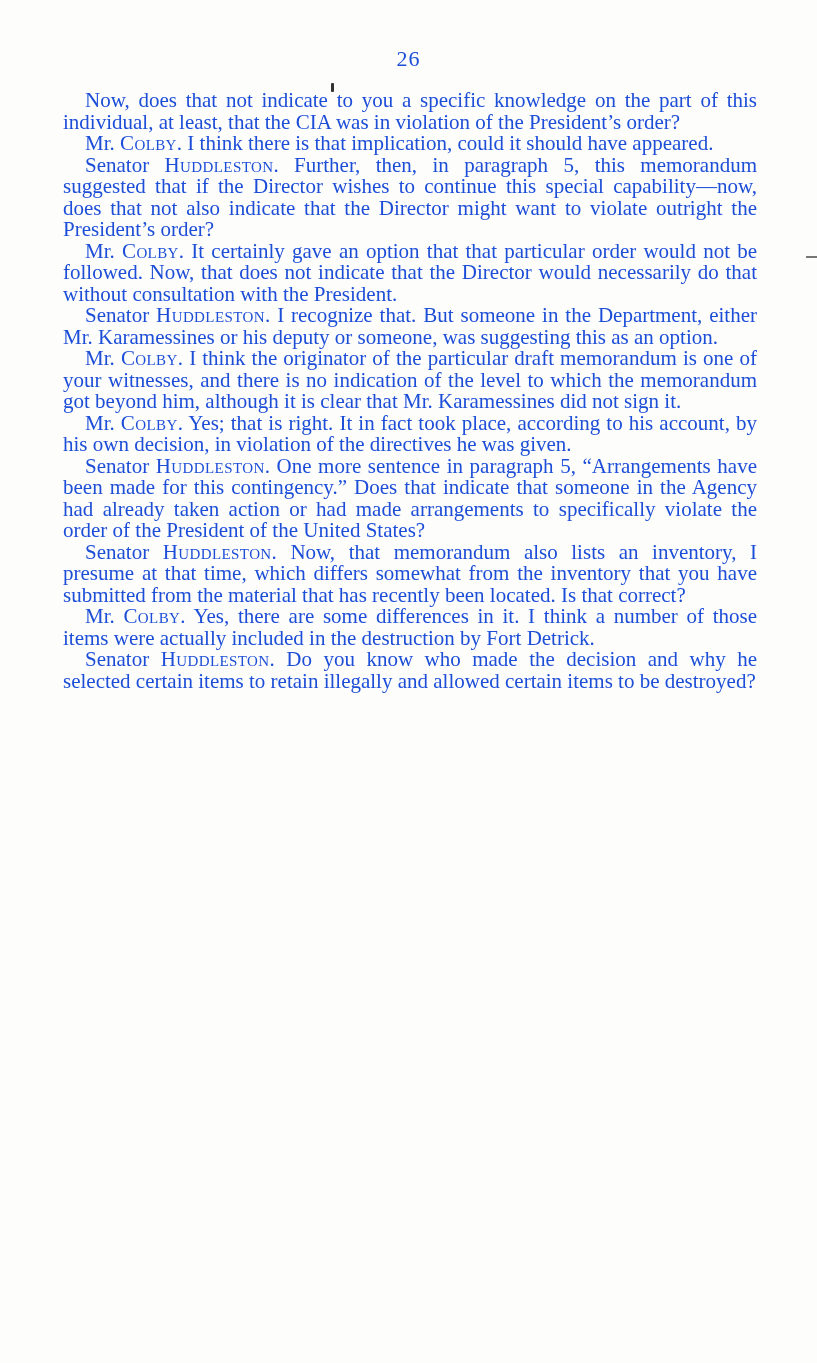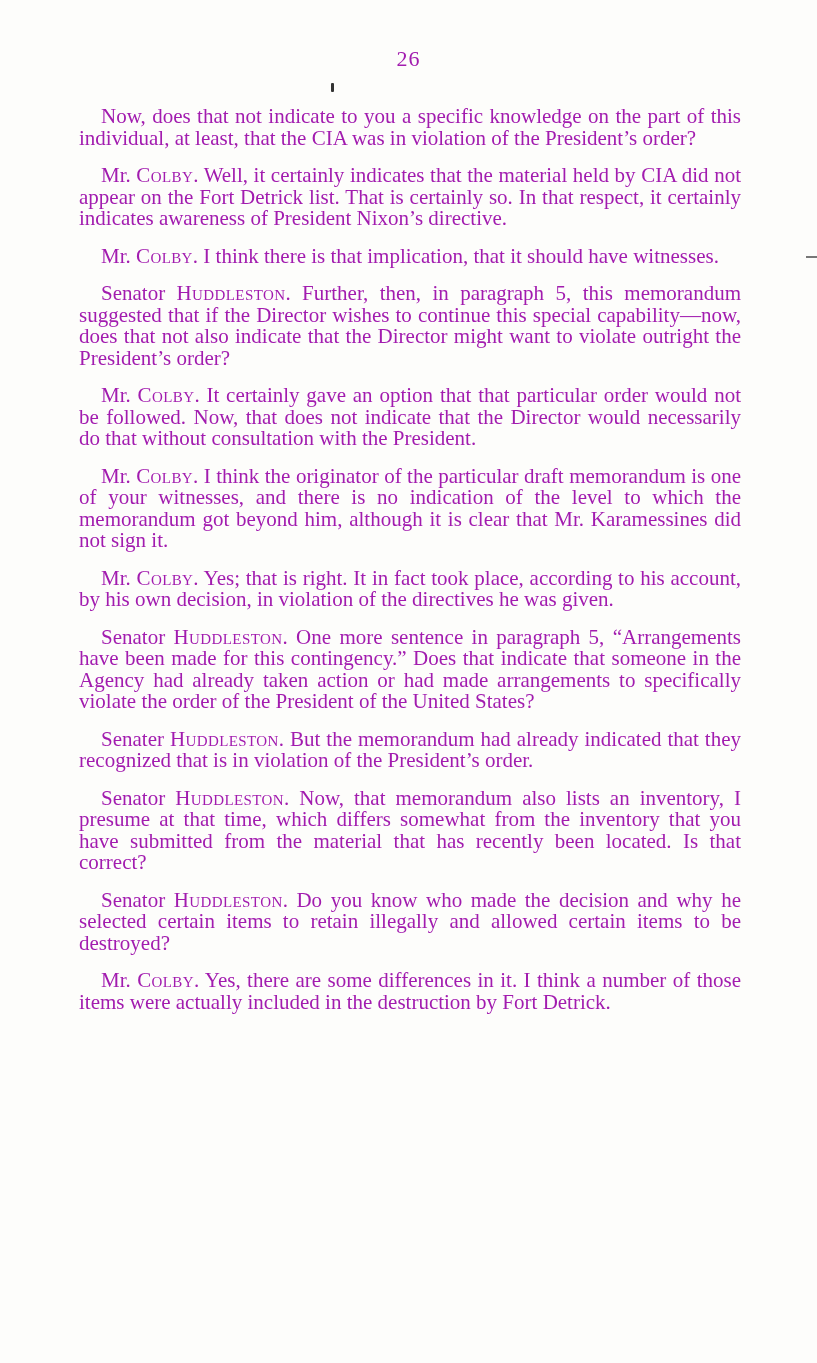--- a/index.html
+++ b/index.html
@@ -5,21 +5,21 @@
   html, body {
     margin: 0;
     padding: 0;
     background: #fdfdfb;
   }
   .page {
     position: relative;
     width: 817px;
     height: 1363px;
     background: #fdfdfb;
-    color: #a21caf;
+    color: #1d4ed8;
     font-family: "Liberation Serif", "DejaVu Serif", serif;
     overflow: hidden;
   }
   .page-number {
     position: absolute;
     top: 46px;
     left: 0;
     width: 100%;
     text-align: center;
     font-size: 22px;
@@ -28,21 +28,21 @@
   .transcript {
     position: absolute;
     top: 90px;
     left: 63px;
     width: 694px;
     font-size: 21px;
     line-height: 21.5px;
     text-align: justify;
   }
   .para {
-    margin: 16px;
+    margin: 0;
     padding: 0;
     text-indent: 22px;
   }
   .speaker {
     font-variant: small-caps;
     letter-spacing: 0.4px;
   }
   .artifact {
     position: absolute;
     background: #2a2a2a;
@@ -64,28 +64,27 @@
   }
 </style>
 </head>
 <body>
 
 <div class="page">
   <div class="page-number">26</div>
 
   <main class="transcript">
       <p class="para"><span class="speech">Now, does that not indicate to you a specific knowledge on the part of this individual, at least, that the CIA was in violation of the President’s order?</span></p>
-      <p class="para"><span class="speech">Mr. </span><span class="speaker">Colby</span><span class="speech">. Well, it certainly indicates that the material held by CIA did not appear on the Fort Detrick list. That is certainly so. In that respect, it certainly indicates awareness of President Nixon’s directive.</span></p>
-      <p class="para"><span class="speech">Mr. </span><span class="speaker">Colby</span><span class="speech">. I think there is that implication, that it should have witnesses.</span></p>
+      <p class="para"><span class="speech">Mr. </span><span class="speaker">Colby</span><span class="speech">. I think there is that implication, could it should have appeared.</span></p>
       <p class="para"><span class="speech">Senator </span><span class="speaker">Huddleston</span><span class="speech">. Further, then, in paragraph 5, this memorandum suggested that if the Director wishes to continue this special capability—now, does that not also indicate that the Director might want to violate outright the President’s order?</span></p>
       <p class="para"><span class="speech">Mr. </span><span class="speaker">Colby</span><span class="speech">. It certainly gave an option that that particular order would not be followed. Now, that does not indicate that the Director would necessarily do that without consultation with the President.</span></p>
+      <p class="para"><span class="speech">Senator </span><span class="speaker">Huddleston</span><span class="speech">. I recognize that. But someone in the Department, either Mr. Karamessines or his deputy or someone, was suggesting this as an option.</span></p>
       <p class="para"><span class="speech">Mr. </span><span class="speaker">Colby</span><span class="speech">. I think the originator of the particular draft memorandum is one of your witnesses, and there is no indication of the level to which the memorandum got beyond him, although it is clear that Mr. Karamessines did not sign it.</span></p>
       <p class="para"><span class="speech">Mr. </span><span class="speaker">Colby</span><span class="speech">. Yes; that is right. It in fact took place, according to his account, by his own decision, in violation of the directives he was given.</span></p>
       <p class="para"><span class="speech">Senator </span><span class="speaker">Huddleston</span><span class="speech">. One more sentence in paragraph 5, “Arrangements have been made for this contingency.” Does that indicate that someone in the Agency had already taken action or had made arrangements to specifically violate the order of the President of the United States?</span></p>
-      <p class="para"><span class="speech">Senater </span><span class="speaker">Huddleston</span><span class="speech">. But the memorandum had already indicated that they recognized that is in violation of the President’s order.</span></p>
       <p class="para"><span class="speech">Senator </span><span class="speaker">Huddleston</span><span class="speech">. Now, that memorandum also lists an inventory, I presume at that time, which differs somewhat from the inventory that you have submitted from the material that has recently been located. Is that correct?</span></p>
+      <p class="para"><span class="speech">Mr. </span><span class="speaker">Colby</span><span class="speech">. Yes, there are some differences in it. I think a number of those items were actually included in the destruction by Fort Detrick.</span></p>
       <p class="para"><span class="speech">Senator </span><span class="speaker">Huddleston</span><span class="speech">. Do you know who made the decision and why he selected certain items to retain illegally and allowed certain items to be destroyed?</span></p>
-      <p class="para"><span class="speech">Mr. </span><span class="speaker">Colby</span><span class="speech">. Yes, there are some differences in it. I think a number of those items were actually included in the destruction by Fort Detrick.</span></p>
     </main>
 
   <div class="artifact artifact-1"></div>
   <div class="artifact artifact-2"></div>
 </div>
 
 </body></html>

